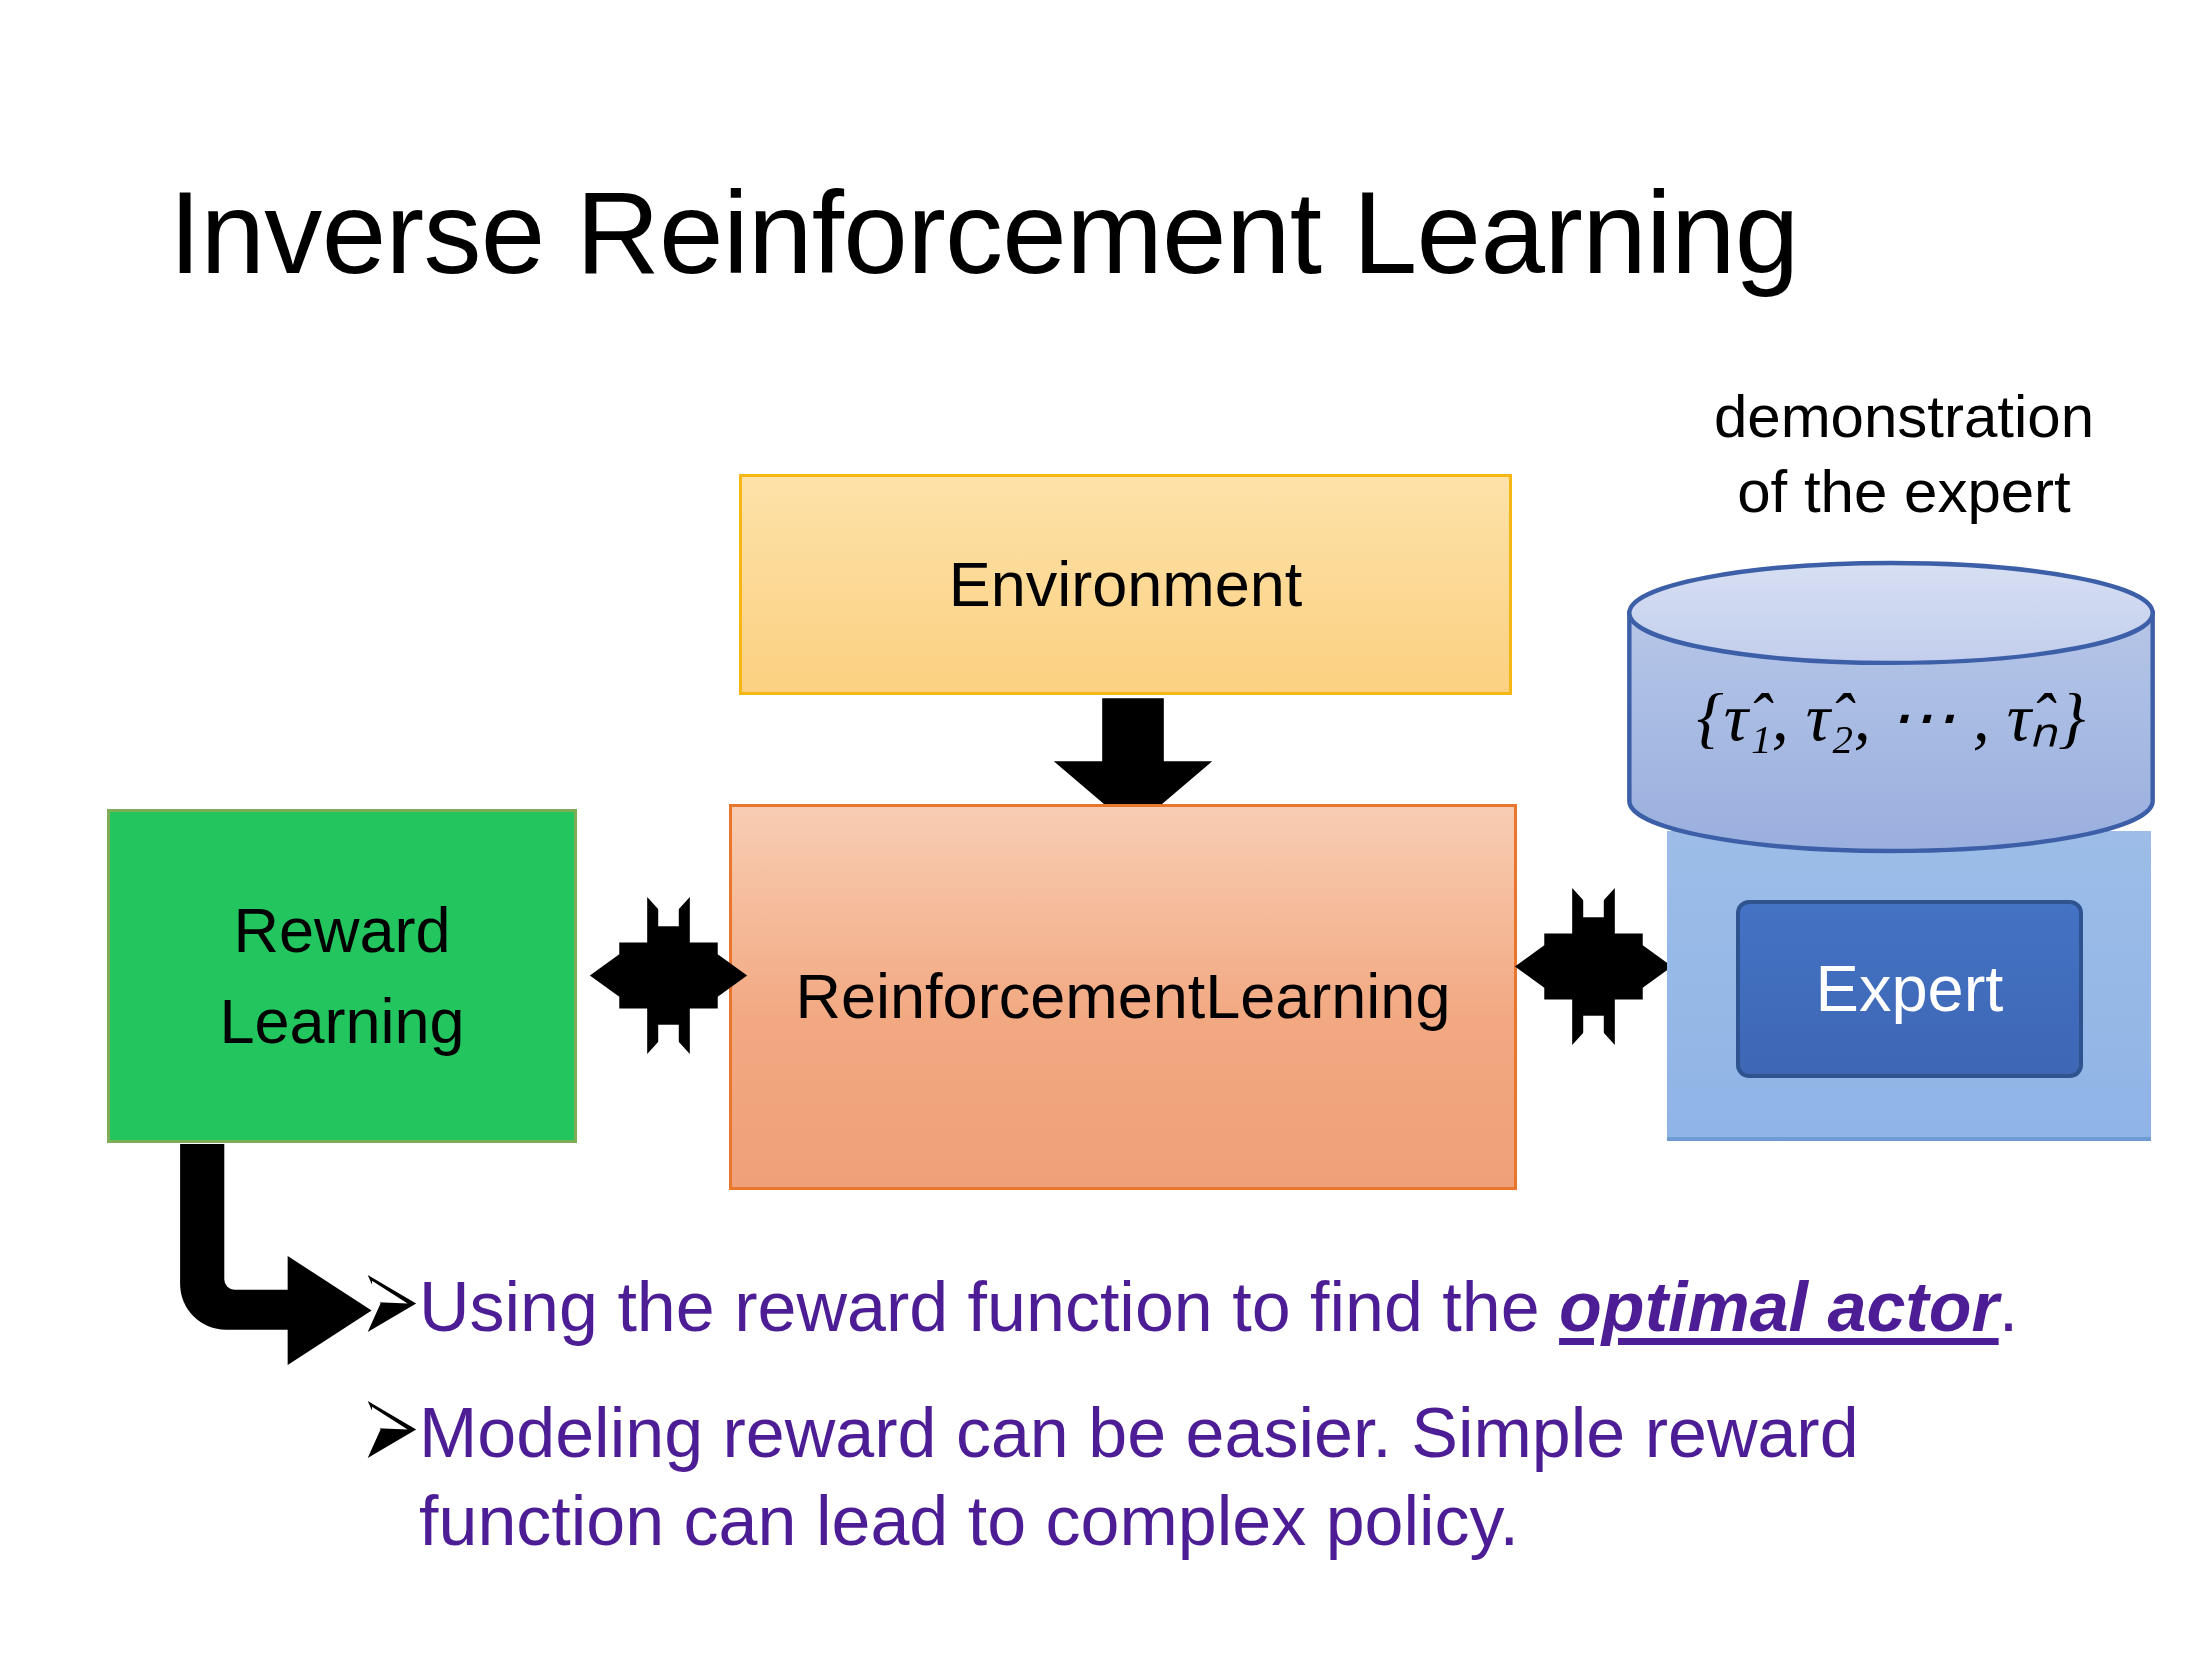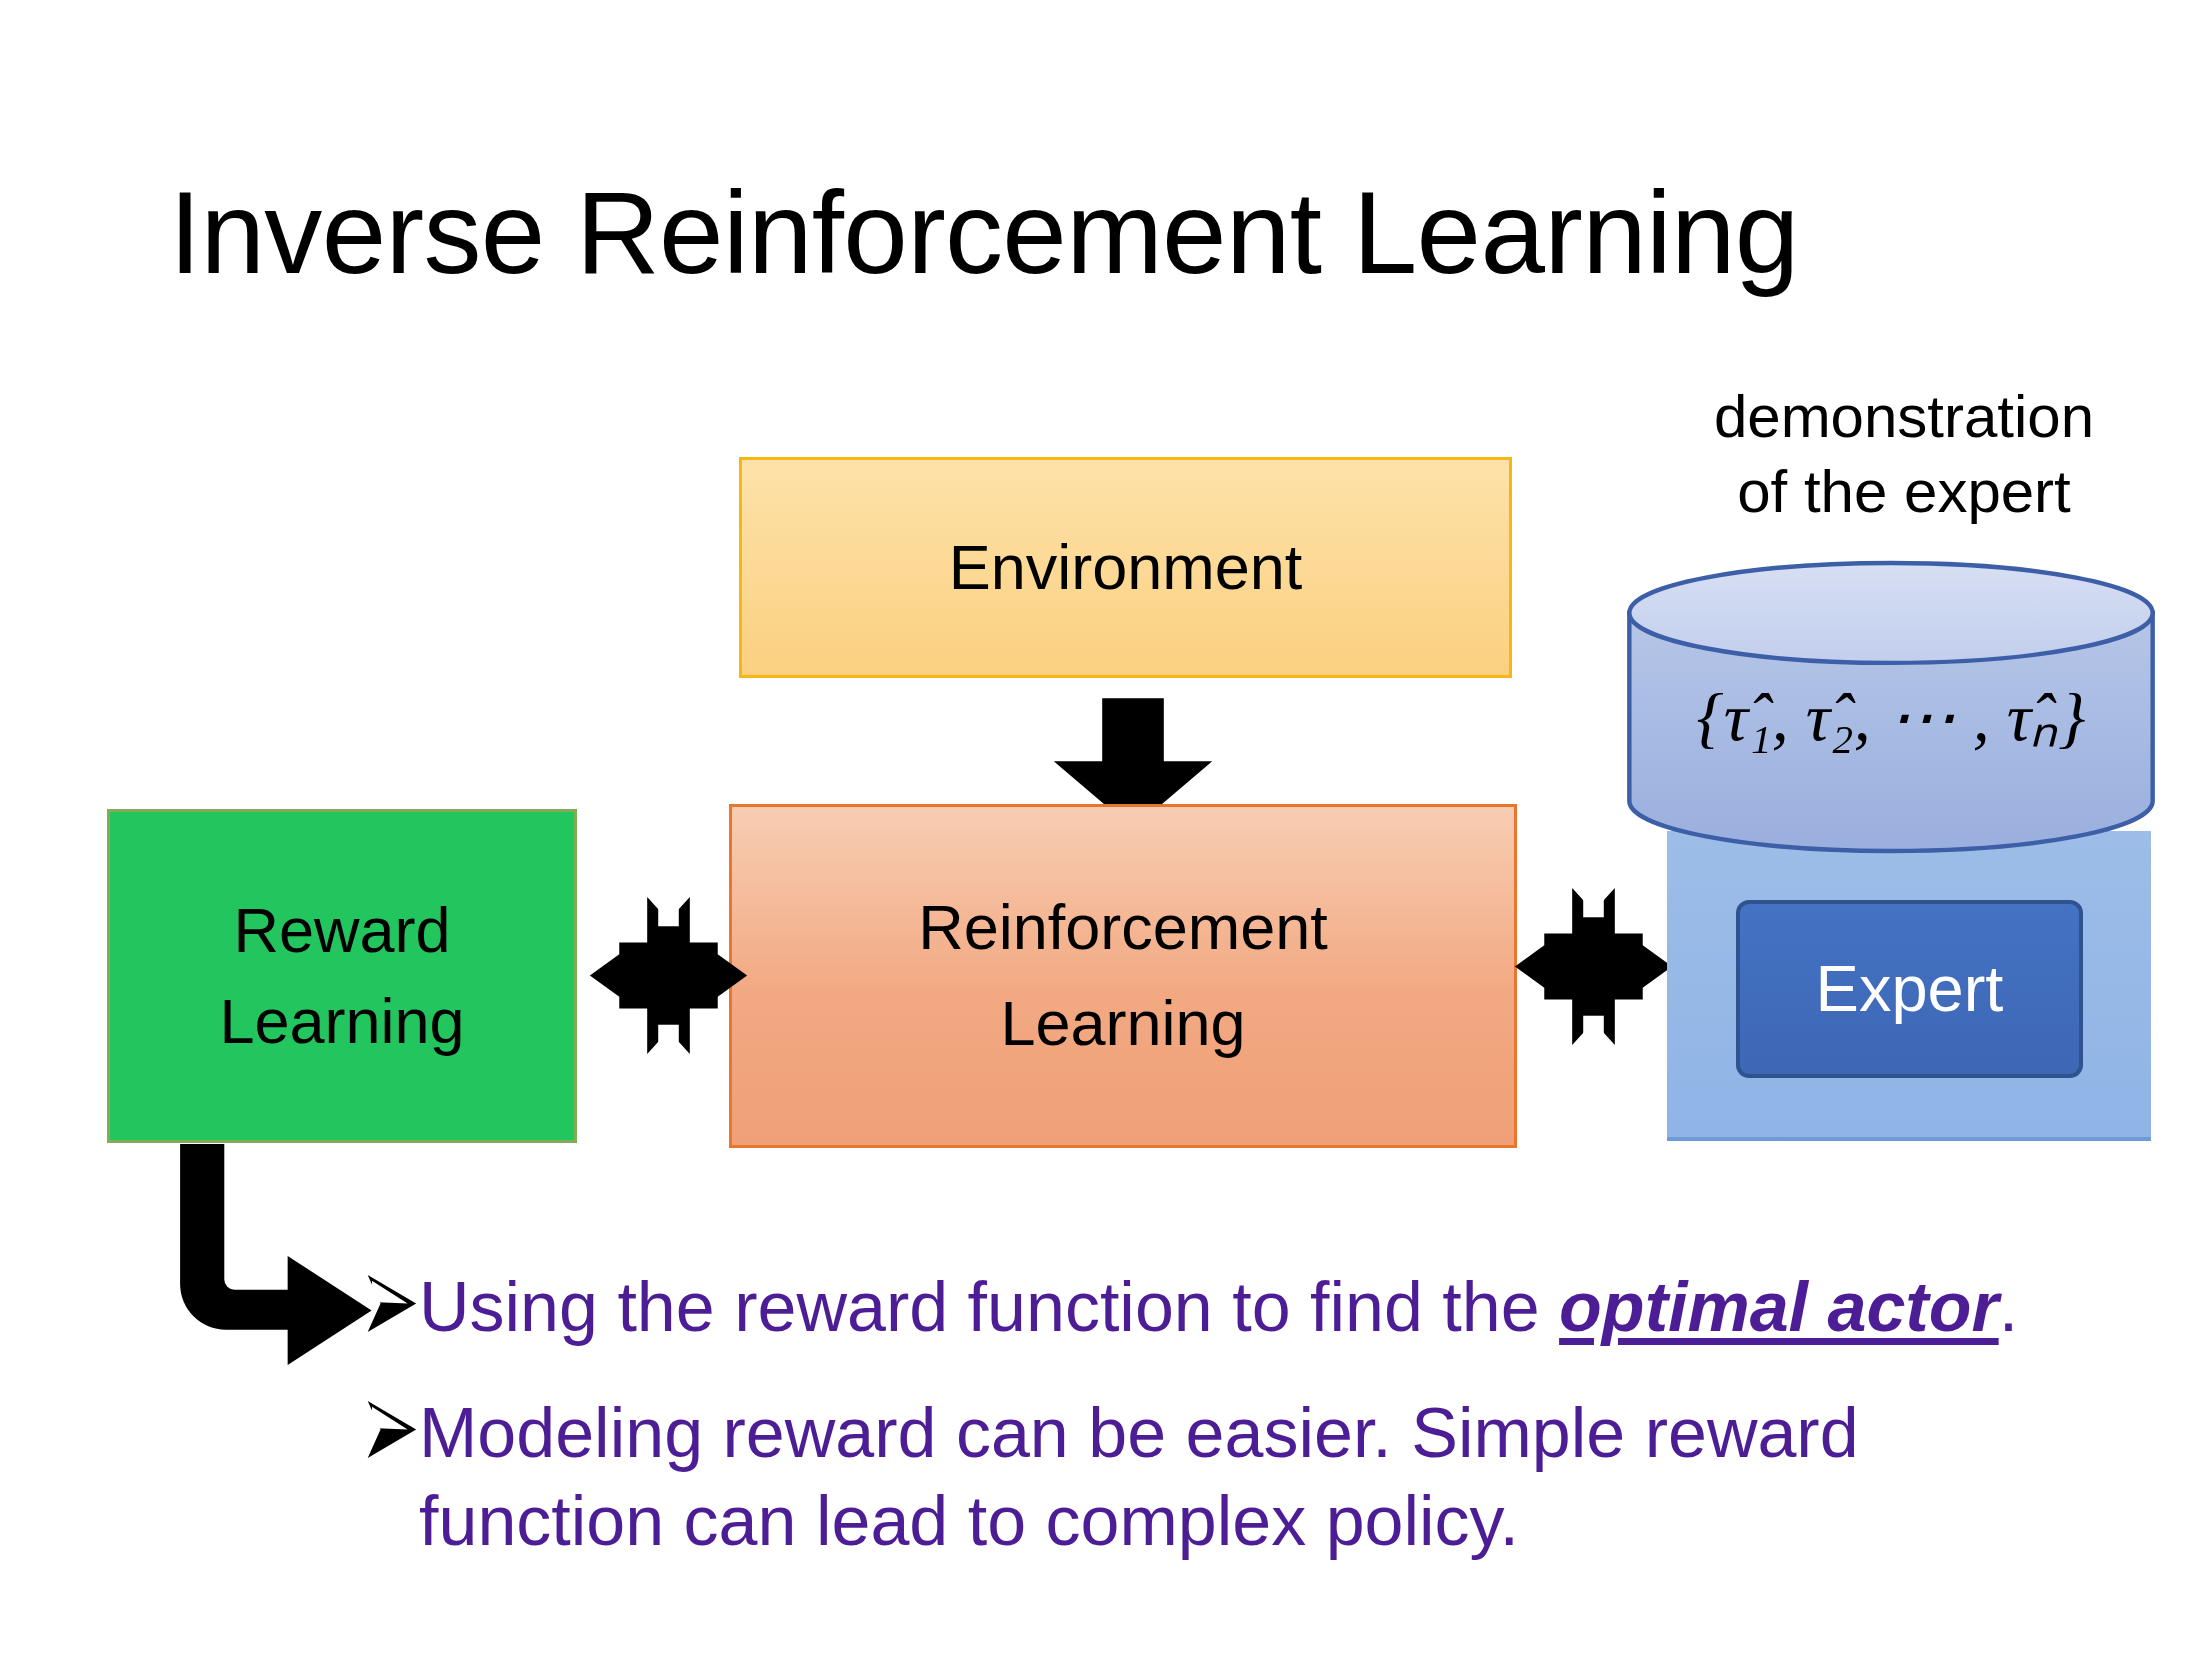--- a/index.html
+++ b/index.html
@@ -43,21 +43,21 @@
     font-size: 60px;
     line-height: 1.25;
     color: #000000;
   }
   #demo-caption .cap-line { display: block; }
 
   
   #env-box {
     position: absolute;
     left: 739px;
-    top: 457px;
+    top: 474px;
     width: 773px;
     height: 221px;
     background: linear-gradient(180deg, #FDE2A9 0%, #FBD081 100%);
     border: 3.7px solid #F5B714;
     box-sizing: border-box;
     display: flex;
     align-items: center;
     justify-content: center;
   }
   #env-box .box-label {
@@ -75,26 +75,25 @@
     width: 176px;
     height: 131px;
   }
 
   
   #rl-box {
     position: absolute;
     left: 729px;
     top: 804px;
     width: 788px;
-    height: 344px;
+    height: 386px;
     background: linear-gradient(180deg, #F8CDB3 0%, #F2A982 55%, #EFA078 100%);
     border: 3.7px solid #E8762C;
     box-sizing: border-box;
     display: flex;
-    flex-direction: column;
     align-items: center;
     justify-content: center;
   }
   #rl-box .box-label {
     font-size: 63px;
     color: #000000;
     line-height: 1.52;
     text-align: center;
   }
 

